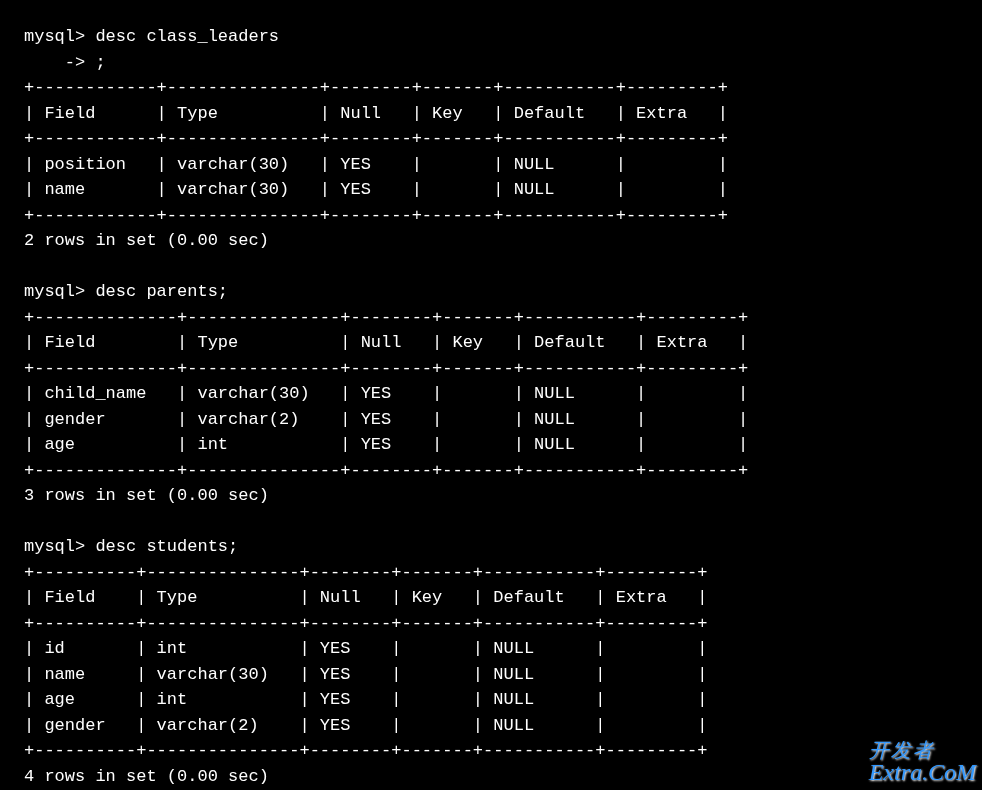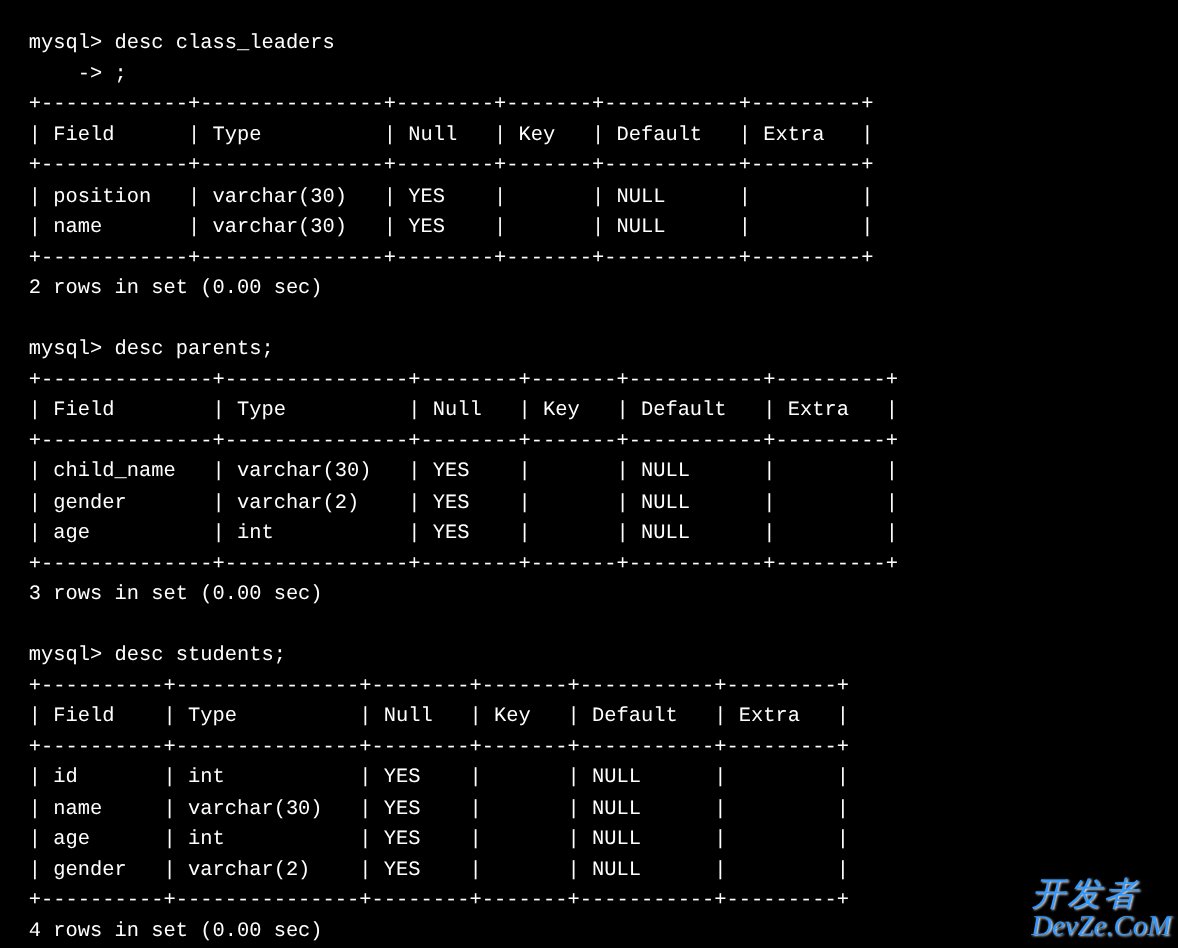--- a/index.html
+++ b/index.html
@@ -25,21 +25,21 @@
       position: absolute;
       bottom: 6px;
       right: 6px;
       font-family: 'Times New Roman', serif;
       font-style: italic;
       text-align: left;
       line-height: 1;
     }
     .wm-line1 {
       color: #3399ff;
-      font-size: 28px;
+      font-size: 20px;
       letter-spacing: 2px;
       text-shadow: 1px 1px 2px #ffffff;
     }
     .wm-line2 {
       color: #3399ff;
       font-size: 24px;
       text-shadow: 1px 1px 2px #ffffff;
     }
   </style>
 </head>
@@ -71,14 +71,14 @@
 +----------+---------------+--------+-------+-----------+---------+
 | id       | int           | YES    |       | NULL      |         |
 | name     | varchar(30)   | YES    |       | NULL      |         |
 | age      | int           | YES    |       | NULL      |         |
 | gender   | varchar(2)    | YES    |       | NULL      |         |
 +----------+---------------+--------+-------+-----------+---------+
 4 rows in set (0.00 sec)</pre>
 
 <div class="watermark">
   <div class="wm-line1">开发者</div>
-  <div class="wm-line2">DevZe.CoM</div>
+  <div class="wm-line2">Extra.CoM</div>
 </div>
 
 </body></html>

